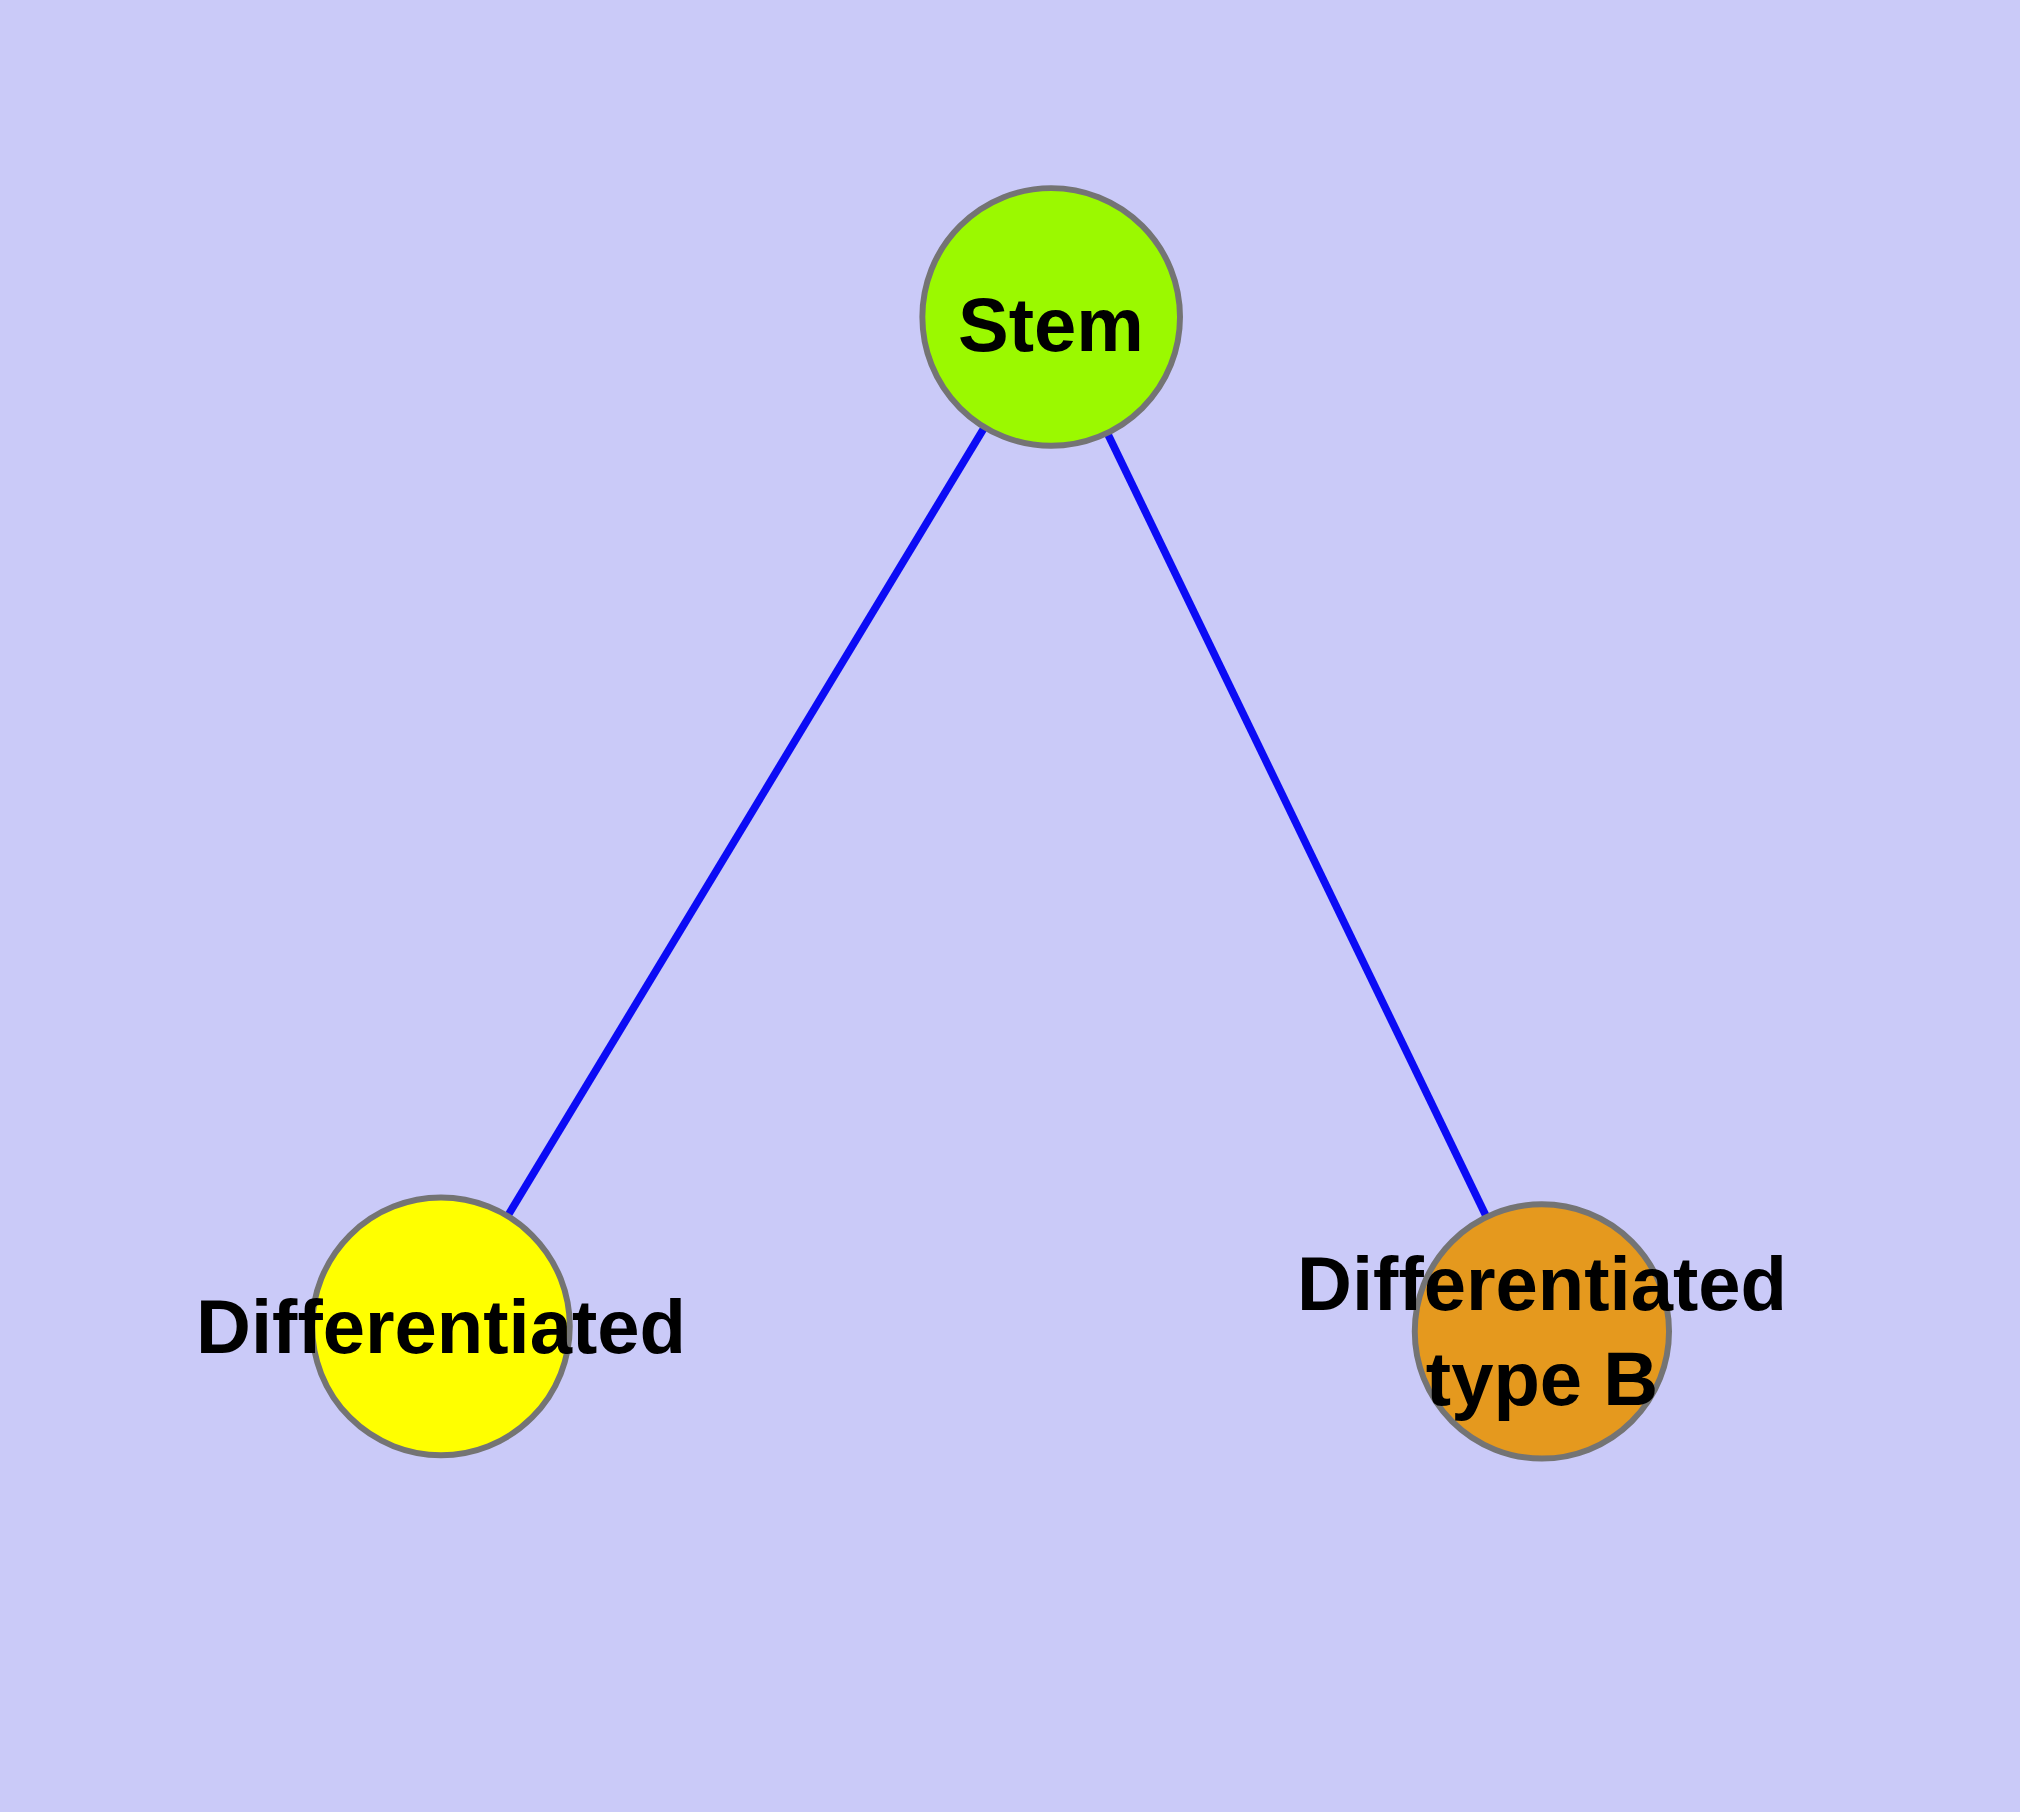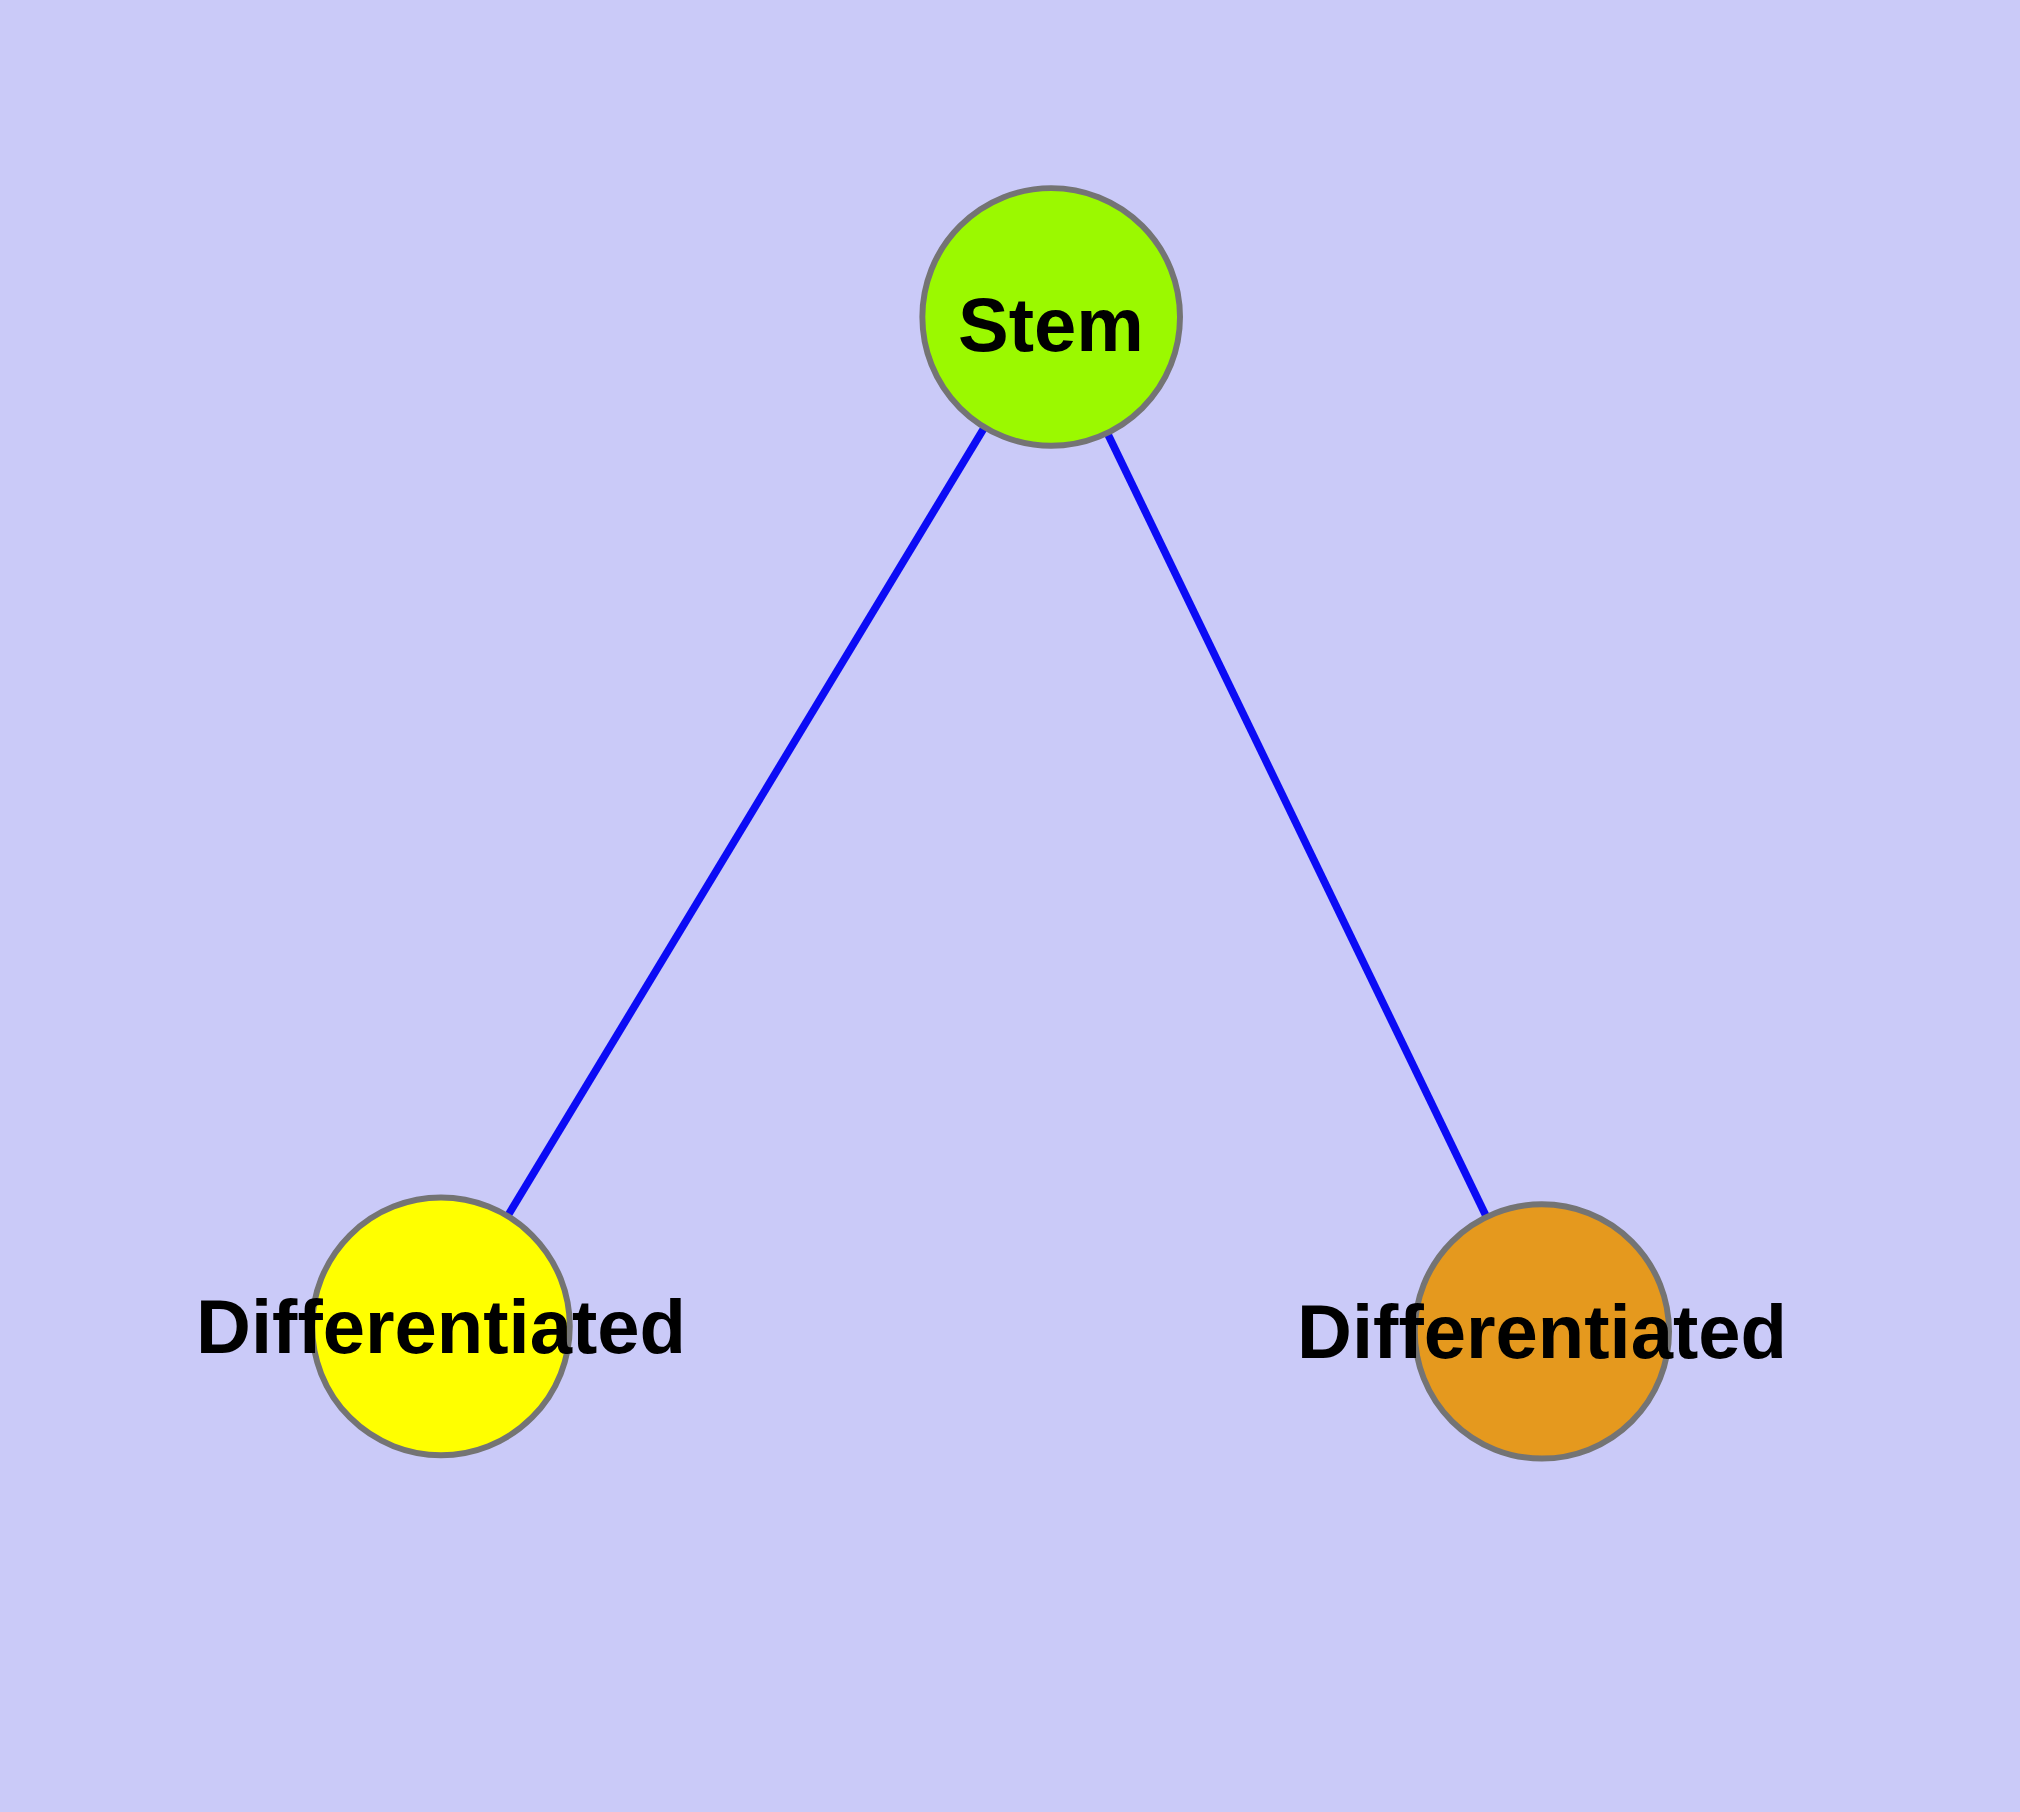--- a/index.html
+++ b/index.html
@@ -57,16 +57,17 @@
   <div class="node-label" style="left:1051px; top:317px;margin-top:7px;">
     <div>Stem</div>
   </div>
 
   <div class="node-label" style="left:441px; top:1326px;">
     <div>Differentiated</div>
   </div>
 
   <div class="node-label" style="left:1542px; top:1331px;">
     <div>Differentiated</div>
+    <div>type B</div>
   </div>
 
 </div>
 
 
 </body></html>

